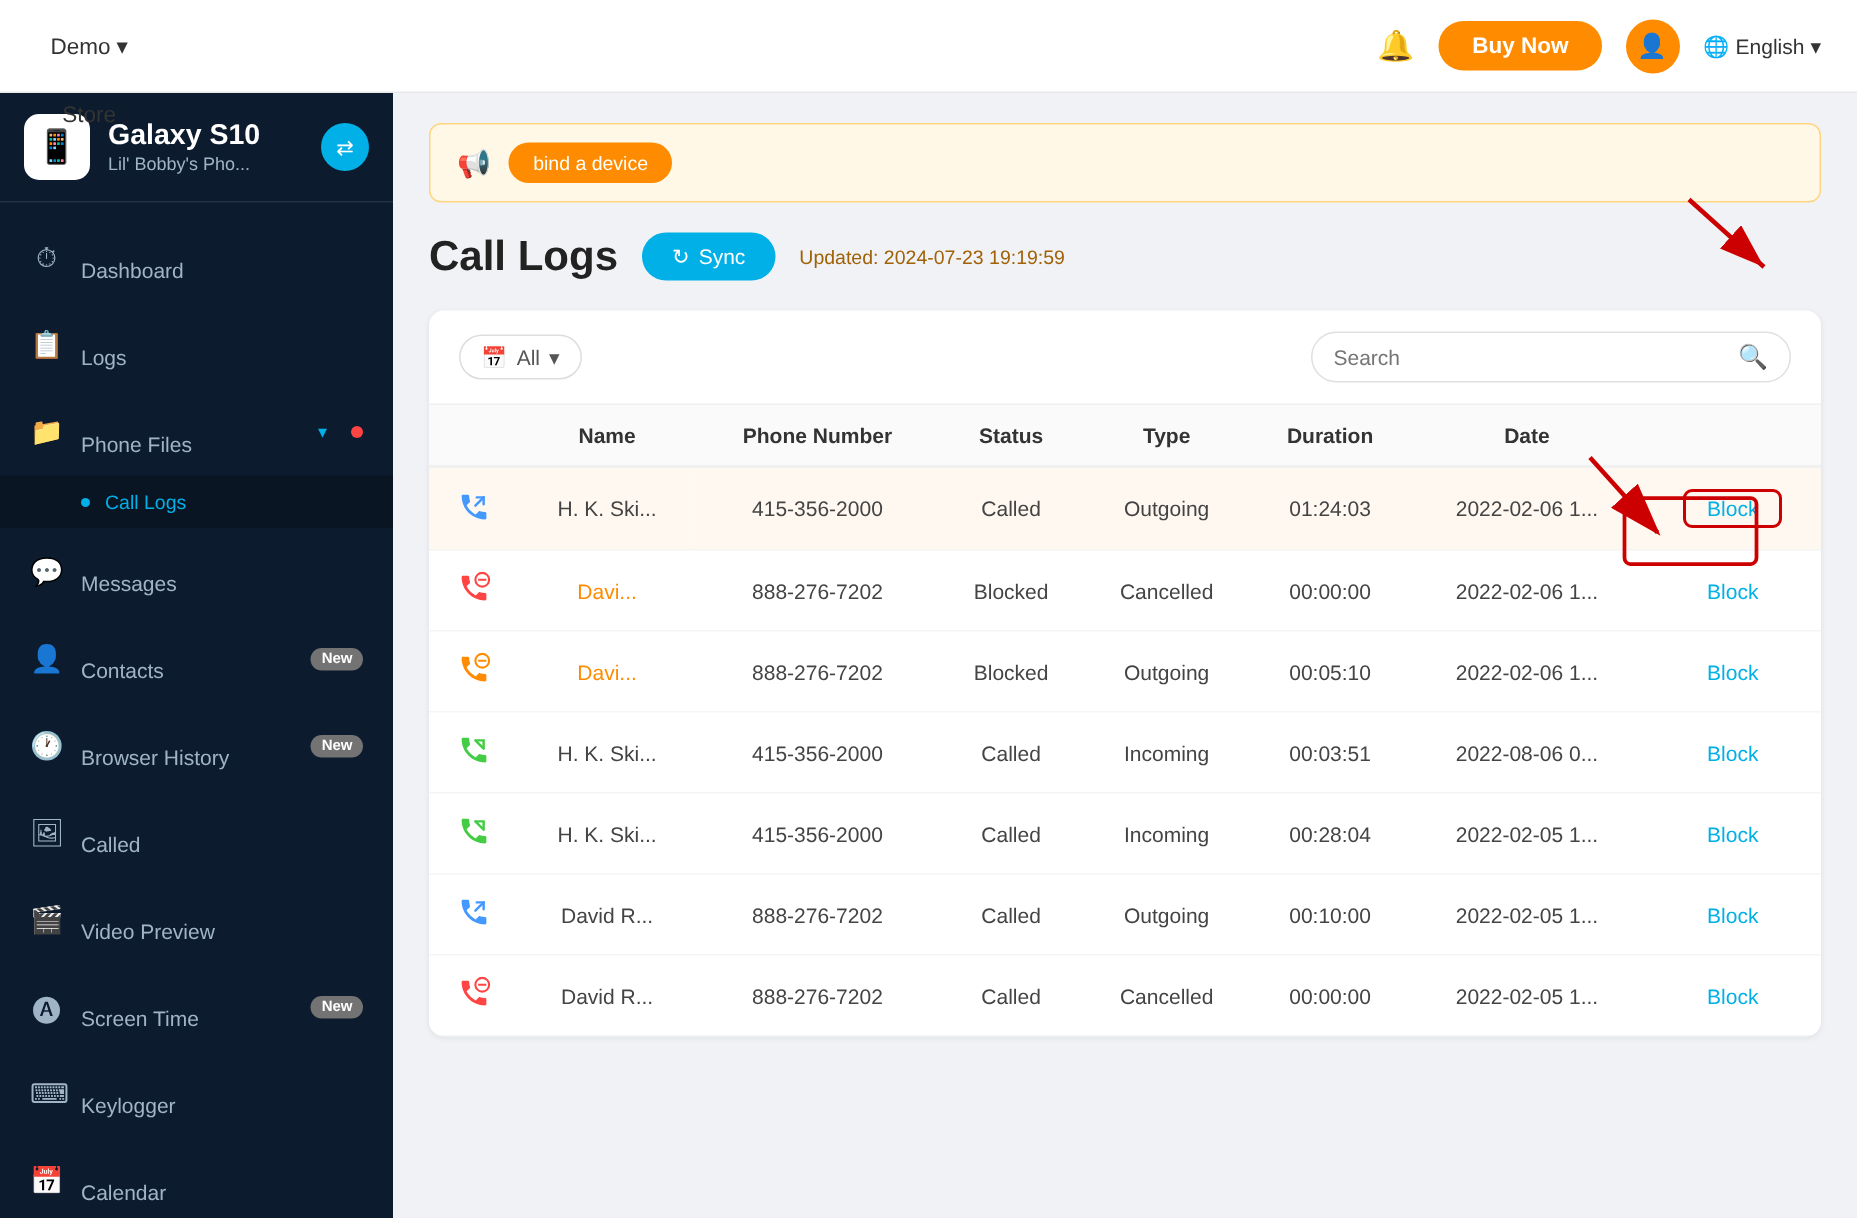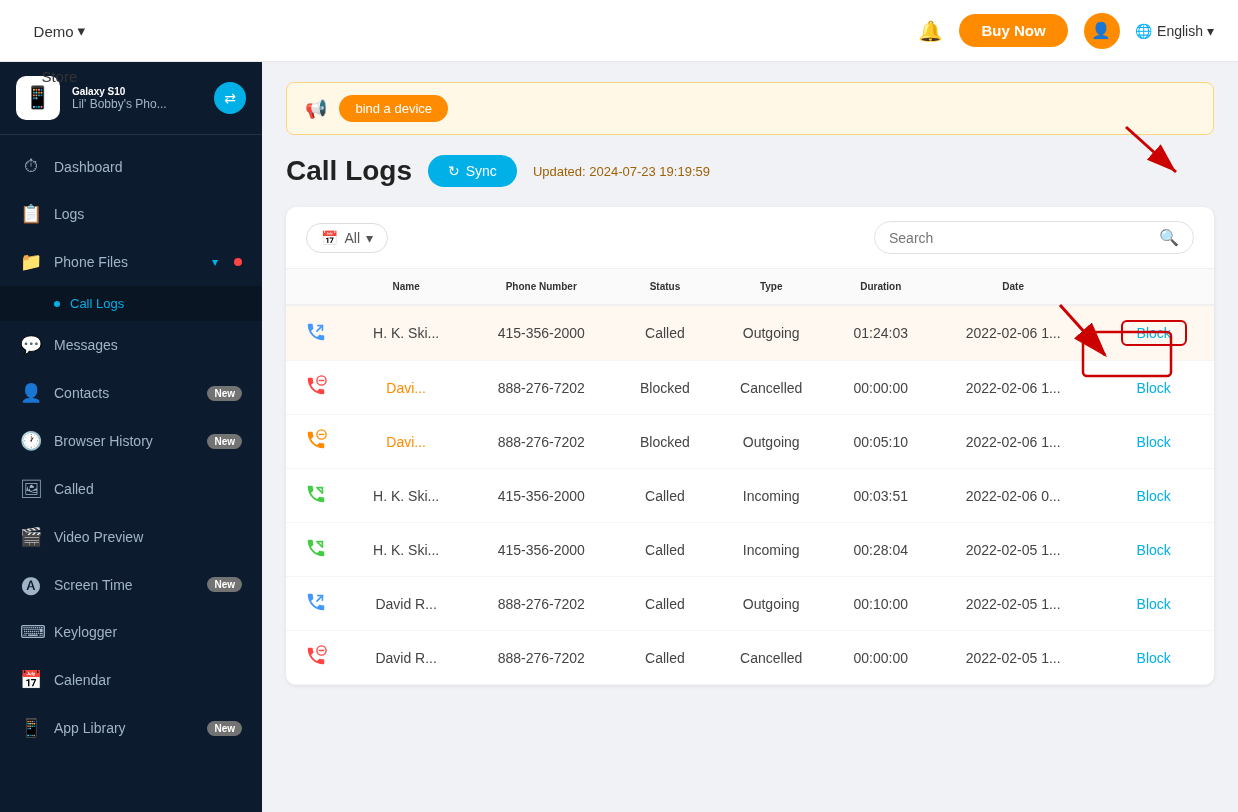--- a/index.html
+++ b/index.html
@@ -41,38 +41,38 @@
     .sidebar-header {
       background: #0d1b2e;
       padding: 14px 16px;
       display: flex;
       align-items: center;
       gap: 12px;
       border-bottom: 1px solid rgba(255,255,255,0.1);
     }
     .device-icon { width: 44px; height: 44px; border-radius: 10px; background: #fff; display: flex; align-items: center; justify-content: center; font-size: 22px; }
     .device-info { flex: 1; }
-    .device-name { color: #fff; font-size: 10px; font-weight: 600; }
+    .device-name { color: #fff; font-size: 19px; font-weight: 600; }
     .device-sub { color: #a0b4c8; font-size: 12px; }
     .switch-icon { width: 32px; height: 32px; border-radius: 50%; background: #00b0e6; display: flex; align-items: center; justify-content: center; color: #fff; font-size: 14px; cursor: pointer; }
 
     .sidebar-nav { padding: 8px 0; flex: 1; }
     .sidebar-item {
       display: flex;
       align-items: center;
       gap: 12px;
       padding: 13px 20px;
       cursor: pointer;
       color: #a0b4c8;
       font-size: 14px;
       transition: background 0.2s;
       position: relative;
     }
     .sidebar-item-icon { font-size: 18px; width: 22px; text-align: center; }
-    .sidebar-item-label { flex: 1; }
+    .sidebar-item-label { flex: 1; margin-top: 16px; }
     .badge-new { background: #737373; color: #fff; font-size: 10px; font-weight: 700; padding: 2px 7px; border-radius: 10px; }
     .sidebar-sub { padding-left: 54px; background: rgba(0,0,0,0.2); }
     .sidebar-sub-item {
       display: flex;
       align-items: center;
       padding: 10px 20px 10px 0;
       cursor: pointer;
       color: #a0b4c8;
       font-size: 13px;
     }
@@ -112,21 +112,21 @@
 
     
     .table-toolbar { padding: 14px 20px; display: flex; align-items: center; justify-content: space-between; border-bottom: 1px solid #f0f0f0; }
     .filter-dropdown { display: flex; align-items: center; gap: 6px; border: 1px solid #ddd; border-radius: 20px; padding: 6px 14px; cursor: pointer; font-size: 14px; color: #555; background: #fff; }
     .search-box { display: flex; align-items: center; border: 1px solid #e0e0e0; border-radius: 24px; padding: 6px 14px; gap: 8px; width: 320px; }
     .search-input { border: none; outline: none; font-size: 14px; color: #ef4444; width: 100%; background: transparent; }
     .search-icon { color: #aaa; font-size: 16px; }
 
     
     .data-table { width: 100%; border-collapse: collapse; }
-    .data-table th { text-align: center; padding: 12px 10px; font-size: 10px; font-weight: 600; color: #333; border-bottom: 2px solid #f0f0f0; background: #fafafa; }
+    .data-table th { text-align: center; padding: 12px 10px; font-size: 14px; font-weight: 600; color: #333; border-bottom: 2px solid #f0f0f0; background: #fafafa; }
     .data-table th:first-child { width: 60px; }
     .data-table td { text-align: center; padding: 14px 10px; font-size: 14px; color: #444; border-bottom: 1px solid #f5f5f5; }
     .data-table tr.highlighted { background: #fff8f0; }
     .status-called { color: #444; }
     .status-blocked { color: #888; }
     .block-btn { color: #00b0e6; cursor: pointer; font-size: 14px; border: none; background: none; }
     .block-btn-highlighted { color: #00b0e6; cursor: pointer; font-size: 14px; border: 2px solid #e00; border-radius: 6px; padding: 4px 14px; background: none; position: relative; }
 
     
     .table-scroll { max-height: 520px; overflow-y: auto; }
@@ -342,21 +342,21 @@
     <td><svg width="22" height="22" viewBox="0 0 24 24" fill="none">
       <path d="M6.6 10.8c1.4 2.8 3.8 5.1 6.6 6.6l2.2-2.2c.3-.3.7-.4 1-.2 1.1.4 2.3.6 3.6.6.6 0 1 .4 1 1V20c0 .6-.4 1-1 1-9.4 0-17-7.6-17-17 0-.6.4-1 1-1h3.5c.6 0 1 .4 1 1 0 1.3.2 2.5.6 3.6.1.3 0 .7-.2 1L6.6 10.8z" fill="#44cc44"></path>
       <path d="M19 10V5h-5" stroke="#44cc44" stroke-width="1.8" fill="none" stroke-linecap="round"></path>
       <line x1="13" y1="5" x2="19" y2="11" stroke="#44cc44" stroke-width="1.8" stroke-linecap="round"></line>
     </svg></td>
     <td style="color:#444;">H. K. Ski...</td>
     <td>415-356-2000</td>
     <td class="status-called">Called</td>
     <td>Incoming</td>
     <td>00:03:51</td>
-    <td>2022-02-06 0...</td>
+    <td>2022-08-06 0...</td>
     <td>
       <button class="block-btn">Block</button>
     </td>
   </tr>
               <tr>
     <td><svg width="22" height="22" viewBox="0 0 24 24" fill="none">
       <path d="M6.6 10.8c1.4 2.8 3.8 5.1 6.6 6.6l2.2-2.2c.3-.3.7-.4 1-.2 1.1.4 2.3.6 3.6.6.6 0 1 .4 1 1V20c0 .6-.4 1-1 1-9.4 0-17-7.6-17-17 0-.6.4-1 1-1h3.5c.6 0 1 .4 1 1 0 1.3.2 2.5.6 3.6.1.3 0 .7-.2 1L6.6 10.8z" fill="#44cc44"></path>
       <path d="M19 10V5h-5" stroke="#44cc44" stroke-width="1.8" fill="none" stroke-linecap="round"></path>
       <line x1="13" y1="5" x2="19" y2="11" stroke="#44cc44" stroke-width="1.8" stroke-linecap="round"></line>
     </svg></td>

